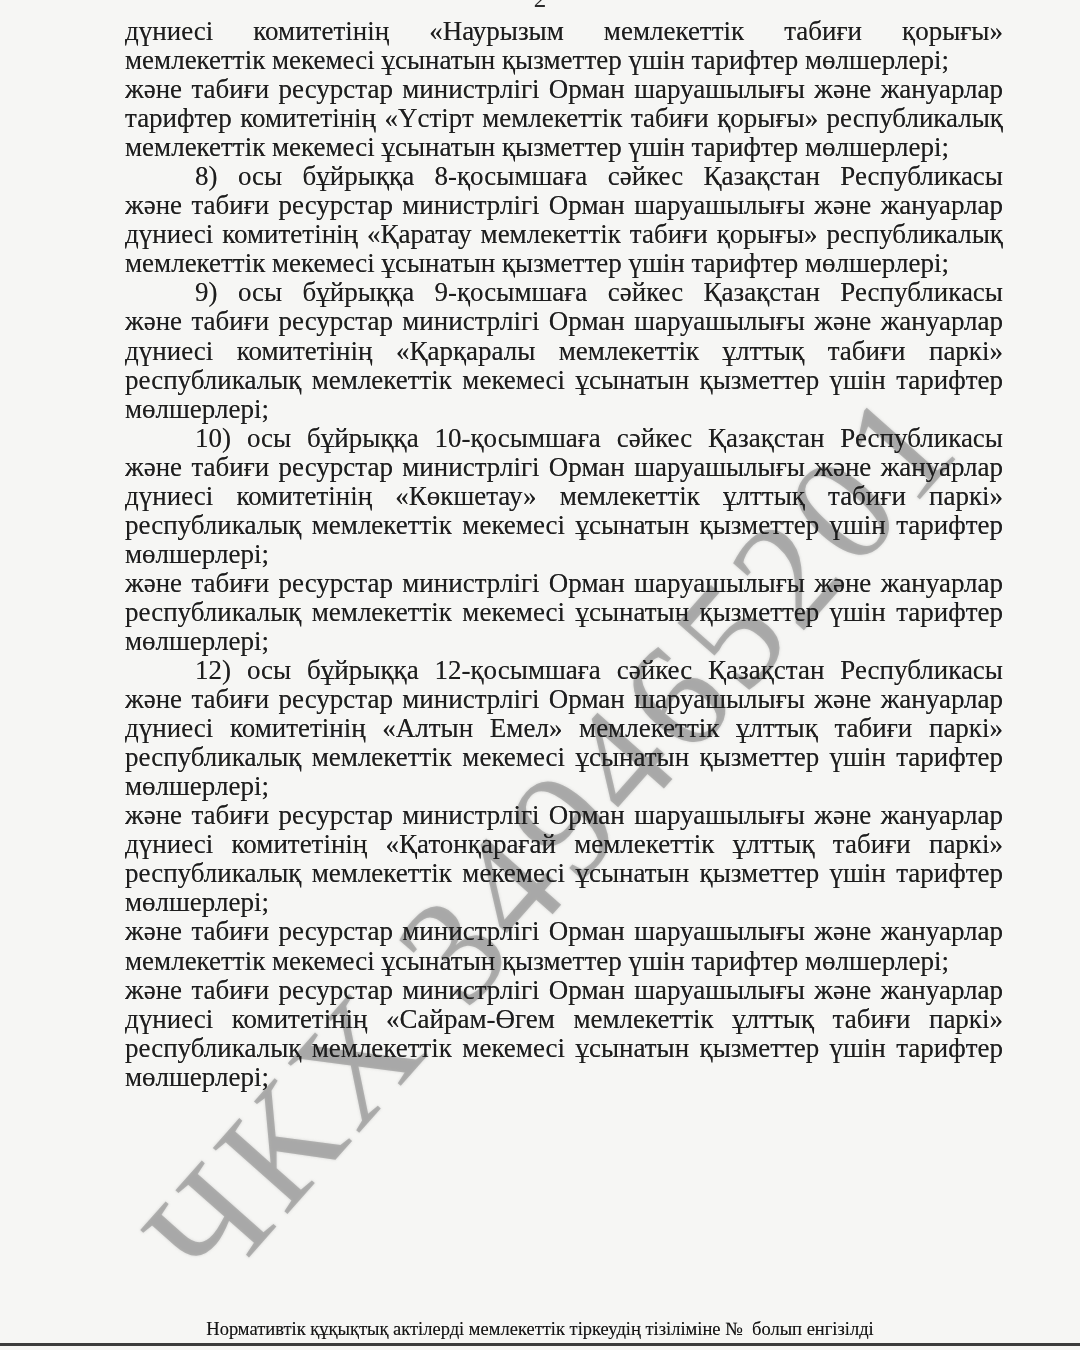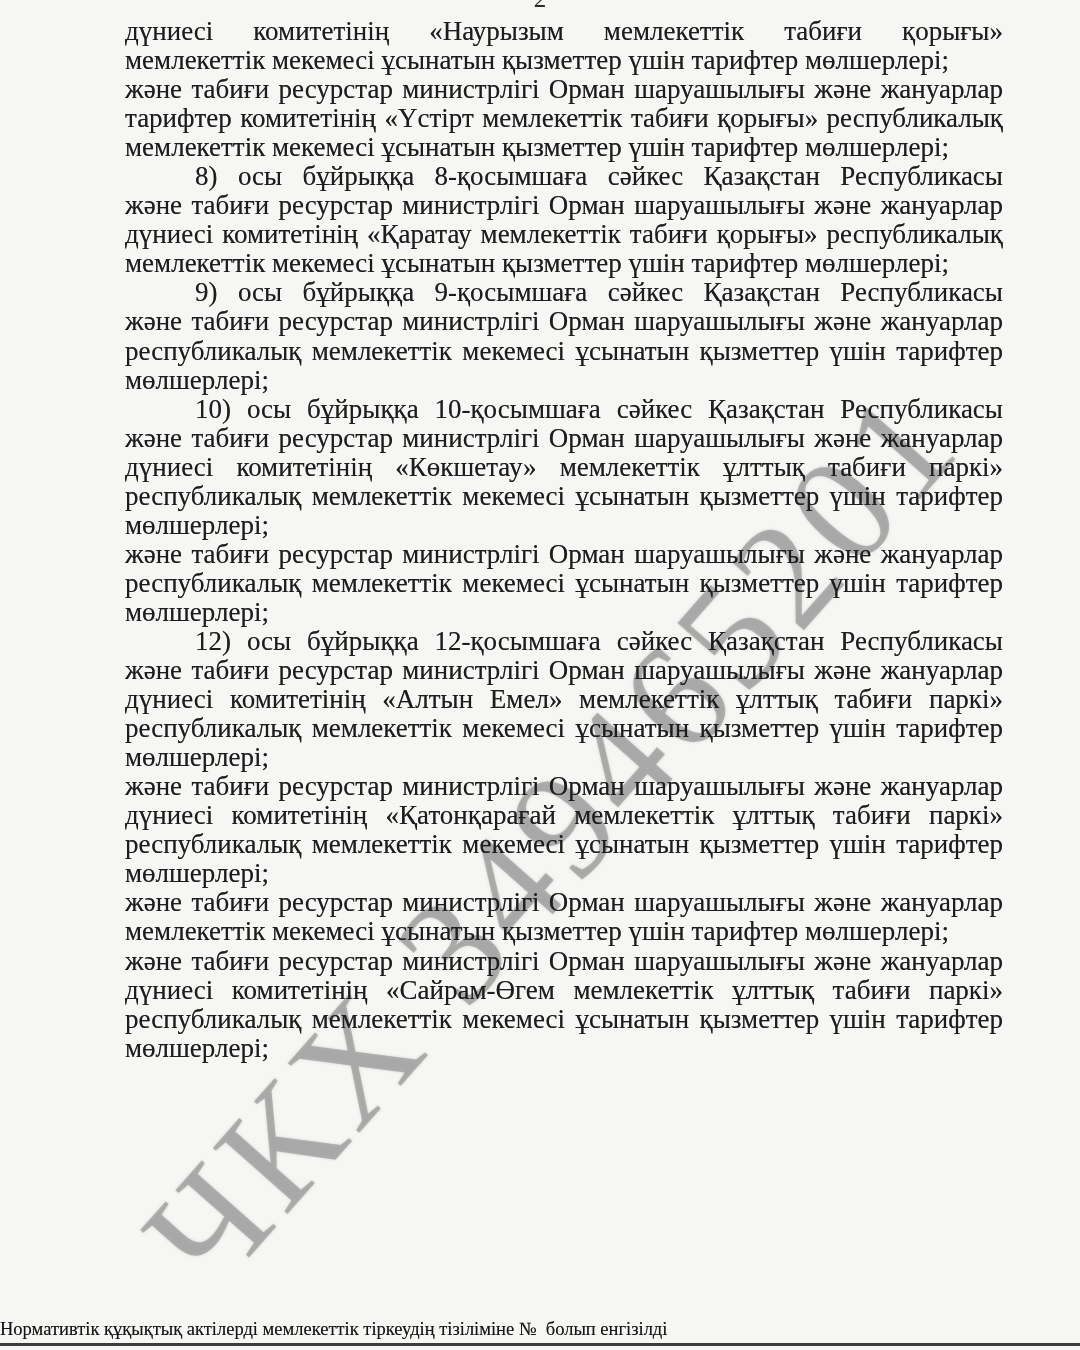--- a/index.html
+++ b/index.html
@@ -30,21 +30,21 @@
   }
   .ln {
     width:100%; box-sizing:border-box;
     text-align:justify; text-align-last:justify;
     white-space:normal; overflow:hidden; height:29.05px;
   }
   .ln.ind { padding-left:70px; }
   .ln.end { text-align-last:left; }
   .footer-note {
     position:absolute; left:0; right:0; top:1319px;
-    font-size:18.5px; color:#161616;
+    text-align:center; font-size:18.5px; color:#161616;
     white-space:pre; z-index:1;
     text-shadow:0 0 0.5px rgba(20,20,20,0.5);
   }
   .footer-rule {
     position:absolute; left:0; right:0; top:1343px; height:3px;
     background:#3c3c3c; z-index:1;
   }
 </style>
 </head>
 <body>
@@ -62,20 +62,21 @@
   <div class="ln">тарифтер комитетінің «Үстірт мемлекеттік табиғи қорығы» республикалық</div>
   <div class="ln end">мемлекеттік мекемесі ұсынатын қызметтер үшін тарифтер мөлшерлері;</div>
 
   <div class="ln ind">8) осы бұйрыққа 8-қосымшаға сәйкес Қазақстан Республикасы Экология</div>
   <div class="ln">және табиғи ресурстар министрлігі Орман шаруашылығы және жануарлар</div>
   <div class="ln">дүниесі комитетінің «Қаратау мемлекеттік табиғи қорығы» республикалық</div>
   <div class="ln end">мемлекеттік мекемесі ұсынатын қызметтер үшін тарифтер мөлшерлері;</div>
 
   <div class="ln ind">9) осы бұйрыққа 9-қосымшаға сәйкес Қазақстан Республикасы Экология</div>
   <div class="ln">және табиғи ресурстар министрлігі Орман шаруашылығы және жануарлар</div>
+  <div class="ln">дүниесі комитетінің «Қарқаралы мемлекеттік ұлттық табиғи паркі»</div>
   <div class="ln">республикалық мемлекеттік мекемесі ұсынатын қызметтер үшін тарифтер</div>
   <div class="ln end">мөлшерлері;</div>
 
   <div class="ln ind">10) осы бұйрыққа 10-қосымшаға сәйкес Қазақстан Республикасы Экология</div>
   <div class="ln">және табиғи ресурстар министрлігі Орман шаруашылығы және жануарлар</div>
   <div class="ln">дүниесі комитетінің «Көкшетау» мемлекеттік ұлттық табиғи паркі»</div>
   <div class="ln">республикалық мемлекеттік мекемесі ұсынатын қызметтер үшін тарифтер</div>
   <div class="ln end">мөлшерлері;</div>
 
   <div class="ln">және табиғи ресурстар министрлігі Орман шаруашылығы және жануарлар</div>

